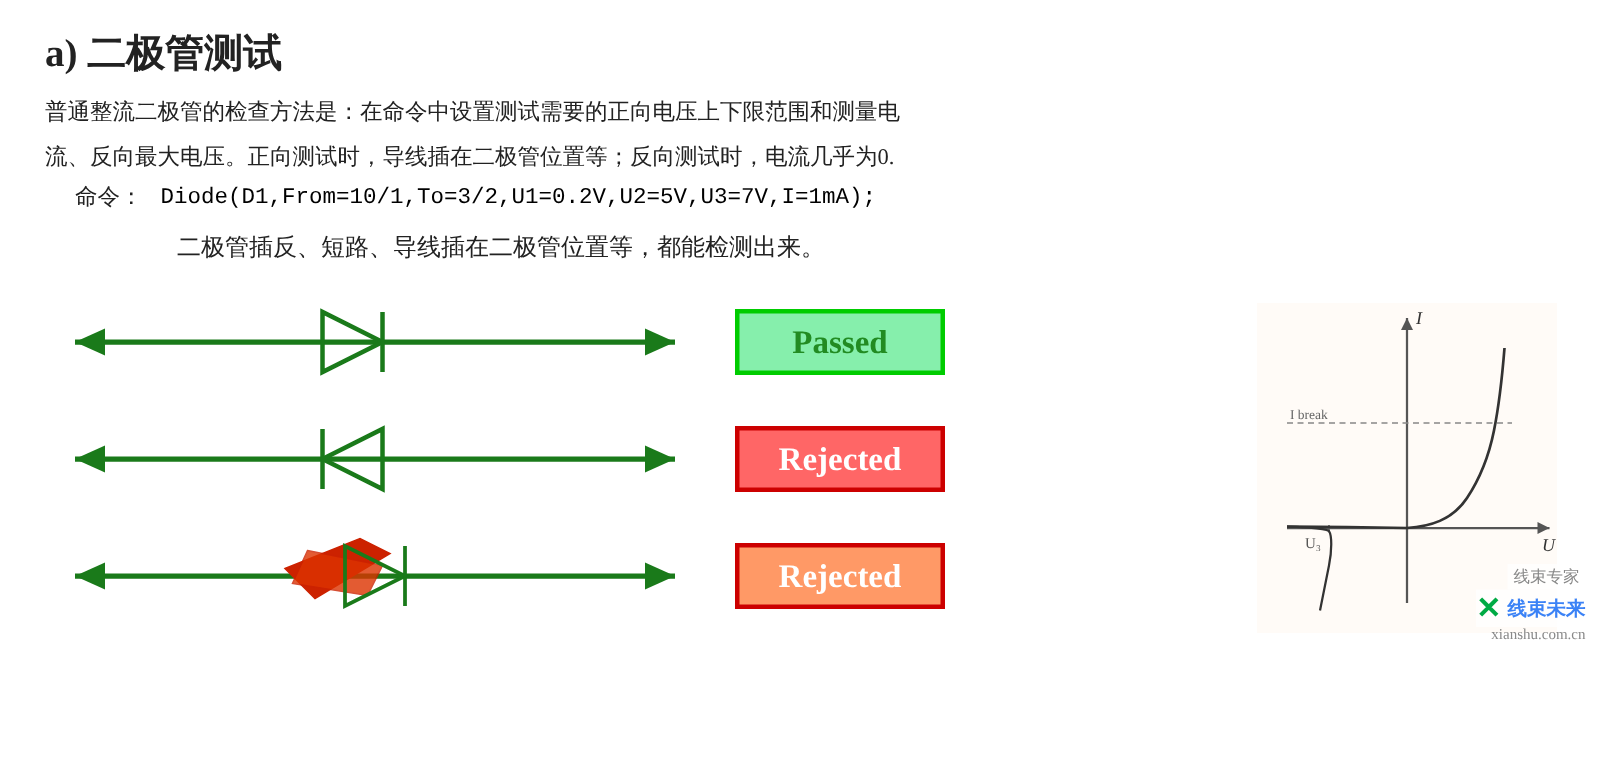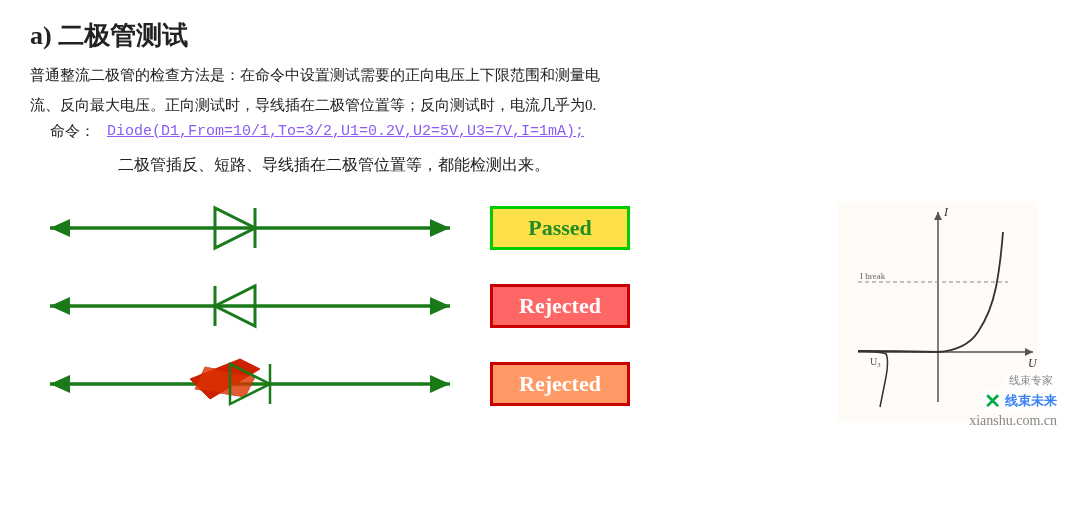--- a/index.html
+++ b/index.html
@@ -48,22 +48,21 @@
     }
 
     .command-label {
       margin-right: 12px;
       font-weight: normal;
     }
 
     .command-code {
       font-family: "Courier New", monospace;
       font-size: 15px;
-      color: #8b5cf6;
-      text-decoration: underline;
+      color: #000000;
     }
 
     .section-label {
       font-size: 16px;
       color: #222;
       margin-bottom: 8px;
     }
 
     .detection-text {
       font-size: 16px;
@@ -112,21 +111,21 @@
       font-size: 22px;
       font-weight: bold;
       border: 3px solid;
       min-width: 140px;
       text-align: center;
     }
 
     .badge-passed {
       color: #228b22;
       border-color: #00cc00;
-      background: #fde047;
+      background: #86efac;
     }
 
     .badge-rejected {
       color: #cc0000;
       border-color: #cc0000;
       background: #ff6666;
       color: #fff;
     }
 
     .badge-rejected2 {
@@ -176,21 +175,21 @@
       margin-right: 4px;
     }
 
     .wm-text {
       font-size: 13px;
       color: #3b82f6;
       font-weight: bold;
     }
 
     .wm-url {
-      font-size: 14px;
+      font-size: 10px;
       color: #888;
     }
   </style>
 </head>
 <body>
 
 <div class="page-container">
 
   <div class="title-row">
     <span class="title-text">a) 二极管测试</span>

